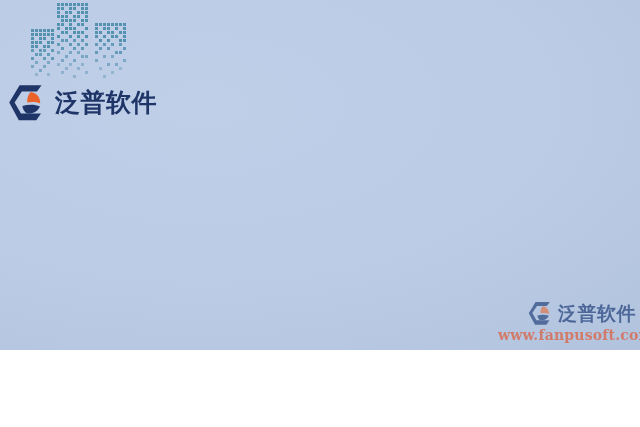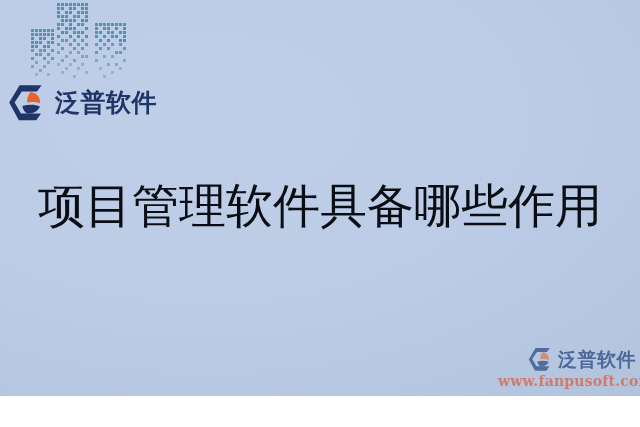--- a/index.html
+++ b/index.html
@@ -10,21 +10,21 @@
   body {
     width: 640px;
     height: 427px;
     overflow: hidden;
     font-family: "Liberation Sans", "DejaVu Sans", sans-serif;
   }
 
   .banner {
     position: relative;
     width: 640px;
-    height: 396px;
+    height: 350px;
     background: radial-gradient(ellipse 120% 110% at 32% 30%,
                   #bfcfe8 0%, #bccce6 42%, #b5c6e0 72%, #aebfda 100%);
     overflow: hidden;
   }
 
   
   .skyline {
     position: absolute;
     left: 26px;
     top: 0px;
@@ -346,21 +346,20 @@
         <path d="M22.6 7.9 C28.6 8.4 32.6 13.3 32.2 19.6 C28.4 18.0 23.6 17.7 19.2 18.6 C18.9 14.4 20.1 10.6 22.6 7.9 Z" fill="#e8622a"></path>
 
         <path d="M14.4 21.9 C21.0 20.2 27.4 20.5 32.0 22.5 C29.6 27.6 24.6 30.2 18.8 29.4 C16.3 27.6 14.8 24.9 14.4 21.9 Z" fill="#1f3568"></path>
       </svg>
     </div>
     <div class="brand-words">
       <div class="brand-cn">泛普软件</div>
     </div>
   </div>
 
-  <div class="headline">项目管理软件具备哪些作用</div>
 
   <div class="watermark">
     <div class="wm-row">
       <div class="wm-mark">
         <svg width="26" height="25" viewBox="0 0 40 38" xmlns="http://www.w3.org/2000/svg" aria-hidden="true">
           <path d="M11.6 1.2 L33.5 1.2 L29.0 7.4 L13.8 7.4 L6.6 18.4 L13.0 29.4 L33.0 29.4 L28.3 36.2 L10.8 36.2 L1.2 18.6 Z" fill="#2c4a82"></path>
           <path d="M22.6 7.9 C28.6 8.4 32.6 13.3 32.2 19.6 C28.4 18.0 23.6 17.7 19.2 18.6 C18.9 14.4 20.1 10.6 22.6 7.9 Z" fill="#e0784f"></path>
           <path d="M14.4 21.9 C21.0 20.2 27.4 20.5 32.0 22.5 C29.6 27.6 24.6 30.2 18.8 29.4 C16.3 27.6 14.8 24.9 14.4 21.9 Z" fill="#2c4a82"></path>
         </svg>
       </div>

